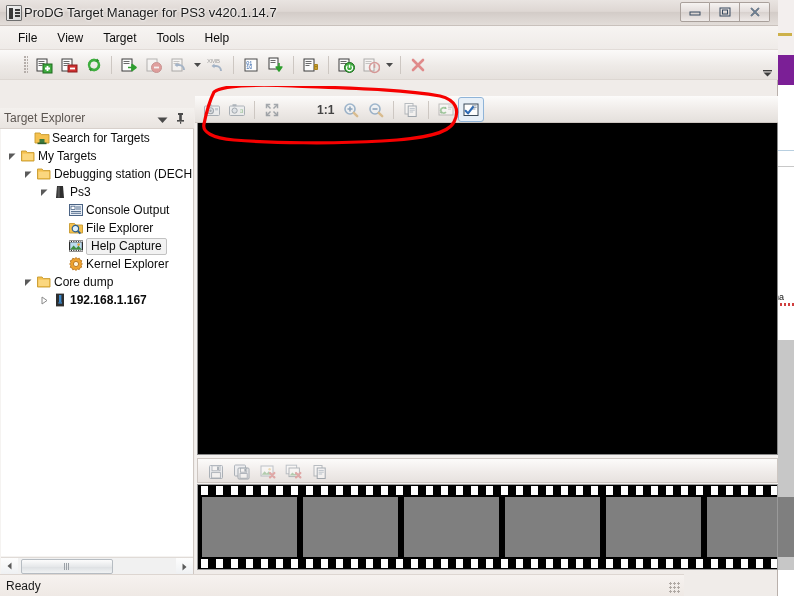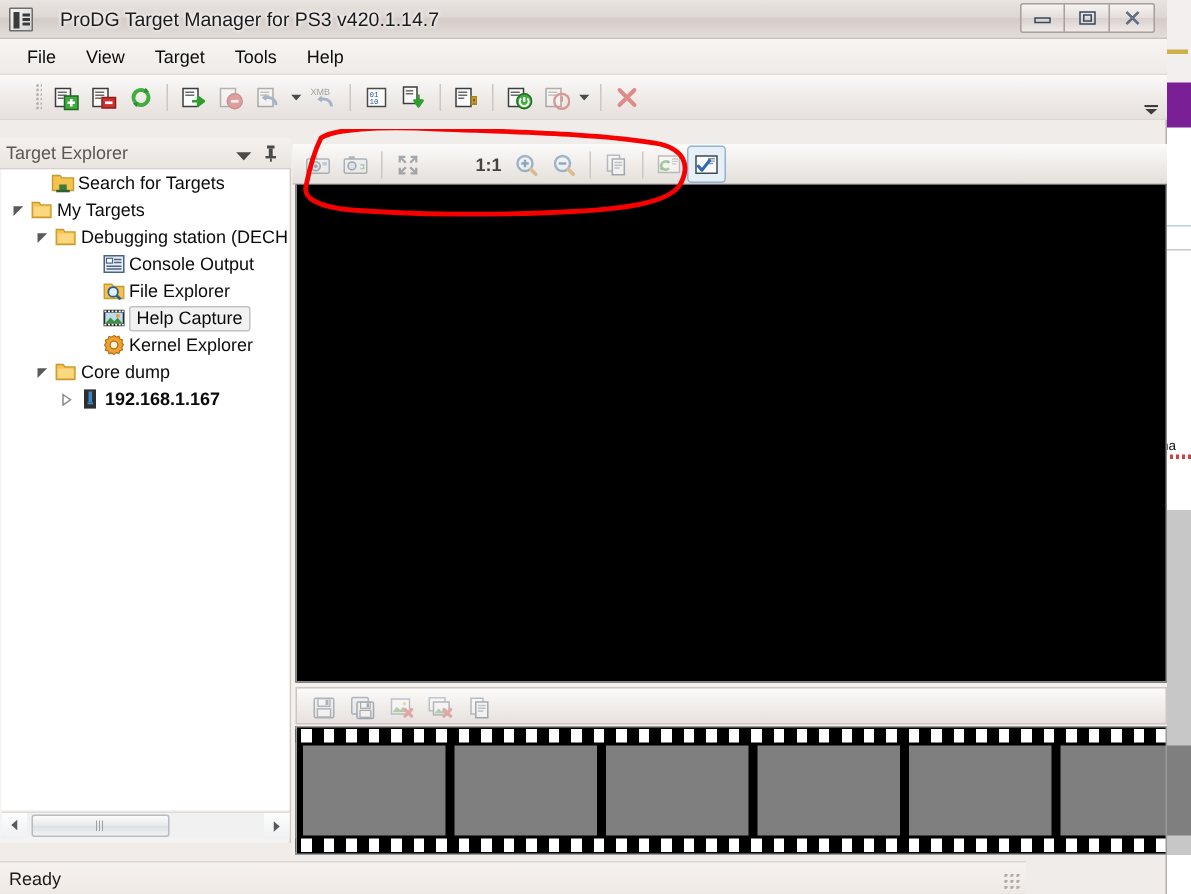--- a/index.html
+++ b/index.html
@@ -53,21 +53,21 @@
   }
   #title-icon::before {
     content:""; position:absolute; left:2px; top:2px; width:4px; height:11px;
     background:#3a3a3a;
   }
   #title-icon::after {
     content:""; position:absolute; left:8px; top:3px; width:5px; height:2px;
     background:#3a3a3a; box-shadow:0 3px 0 #3a3a3a, 0 6px 0 #3a3a3a;
   }
   #title-text {
-    position:absolute; left:40px; top:4px; height:18px; line-height:18px;
+    position:absolute; left:24px; top:4px; height:18px; line-height:18px;
     font-size:13px; color:#1b1b1b; white-space:nowrap;
     text-shadow: 0 0 3px #fff, 0 0 3px #fff;
   }
   #window-buttons { position:absolute; right:8px; top:2px; display:flex; gap:0; }
   .winbtn {
     width:30px; height:20px;
     background: linear-gradient(to bottom,#f6f3f1,#e3dddb 50%,#d8d1ce 52%,#efeae8);
     border:1px solid #a9a09b; border-left-width:0;
     position:relative; cursor:pointer;
   }
@@ -105,21 +105,21 @@
   .tb-sep { width:1px; height:18px; background:#cdc7c2; margin:0 4px; }
   .tb-arrow { width:11px; height:23px; display:flex; align-items:center; justify-content:center; cursor:pointer; }
   #toolbar-overflow {
     position:absolute; right:4px; top:3px; width:13px; height:24px;
     display:flex; flex-direction:column; align-items:center; justify-content:flex-end;
     cursor:pointer;
   }
 
   
   #explorer-panel {
-    position:absolute; left:0; top:92px; width:194px; height:470px;
+    position:absolute; left:0; top:108px; width:194px; height:470px;
     background:#f5f3f1; border-right:1px solid #cfc8c3;
   }
   #explorer-header {
     position:absolute; left:0; top:0; width:194px; height:21px;
     background: linear-gradient(to bottom,#f4f1ee,#e9e4e0);
     border-bottom:1px solid #d7d0cb;
   }
   #explorer-title {
     position:absolute; left:4px; top:2px; font-size:12px; color:#5c5651;
     line-height:17px;
@@ -492,20 +492,34 @@
         </span>
         <span class="ticon">
           <svg width="18" height="18" viewBox="0 0 18 18">
             <path d="M2.5 4h4.6l1.2 1.6H15V14H2.5z" fill="#f5c14f" stroke="#c79a2e" stroke-width="0.9"></path>
             <path d="M3.5 6.6h10.6V13H3.5z" fill="#fbd77f"></path>
           </svg>
         </span>
         <span class="tlabel">Debugging station (DECH</span>
       </div>
 
+      <div class="tree-row" style="padding-left:36px">
+        <span class="twisty">
+          <svg width="9" height="9" viewBox="0 0 9 9">
+              <path d="M1 1.5L7.5 1.5L1 8z" fill="#5a5a5a"></path>
+            </svg>
+        </span>
+        <span class="ticon">
+          <svg width="18" height="18" viewBox="0 0 18 18">
+            <path d="M6 3h6l1 12H5z" fill="#2e2e2e"></path>
+            <path d="M6.6 3.6h2.2v11H6.6z" fill="#555"></path>
+          </svg>
+        </span>
+        <span class="tlabel">Ps3</span>
+      </div>
 
       <div class="tree-row" style="padding-left:66px">
         <span class="ticon">
           <svg width="18" height="18" viewBox="0 0 18 18">
             <rect x="2.5" y="3.5" width="13" height="11" fill="#e8eef6" stroke="#4a6384" stroke-width="1"></rect>
             <rect x="4" y="5.2" width="4" height="3.2" fill="#fff" stroke="#4a6384" stroke-width="0.8"></rect>
             <path d="M9 6h5M9 8h5M4 10.5h10M4 12.3h10" stroke="#4a6384" stroke-width="0.9"></path>
           </svg>
         </span>
         <span class="tlabel">Console Output</span>

